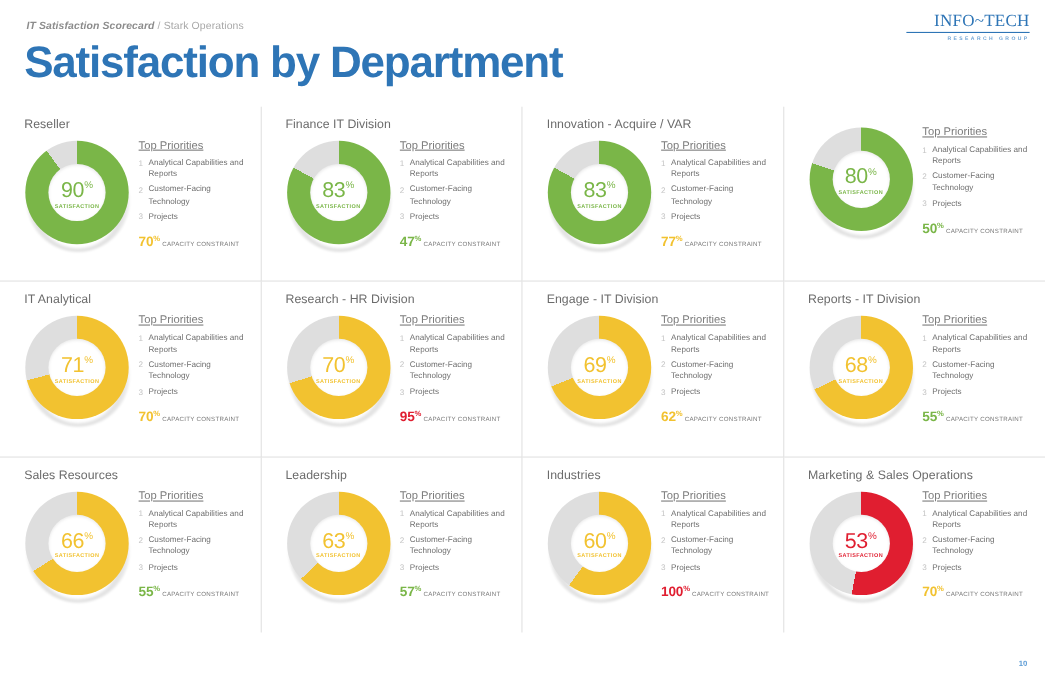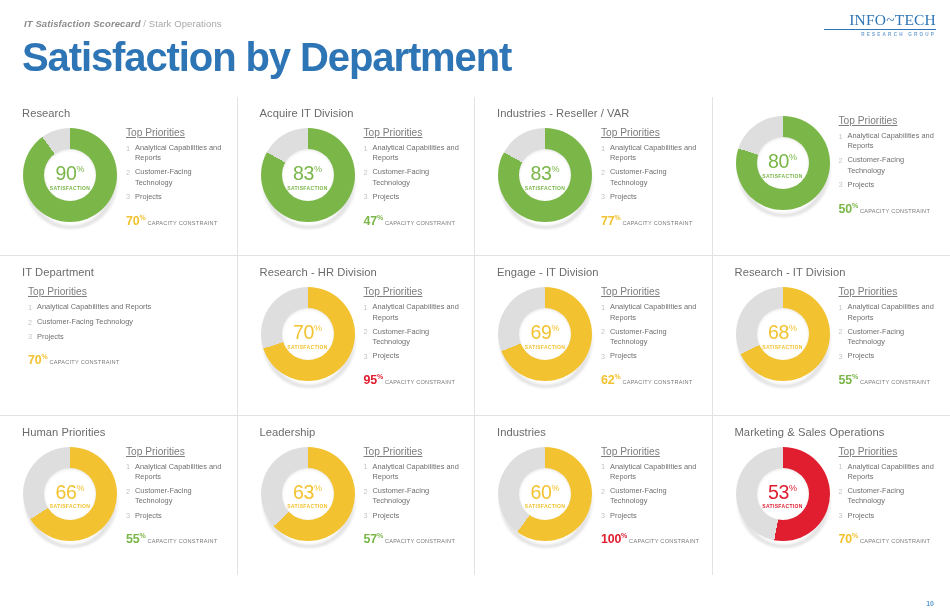--- a/index.html
+++ b/index.html
@@ -229,21 +229,21 @@
   <h1 class="page-title">Satisfaction by Department</h1>
 
   <div class="logo">
     <div class="logo-main">INFO~TECH</div>
     <div class="logo-rule"></div>
     <div class="logo-sub">RESEARCH GROUP</div>
   </div>
 
   <div id="grid">
   <div class="card">
-    <div class="card-title">Research</div>
+    <div class="card-title">Reseller</div>
     <div class="card-body">
       <div class="donut-wrap">
         <div class="donut-shadow"></div>
         <div class="donut" style="background: conic-gradient(rgb(122, 182, 72) 0deg, rgb(122, 182, 72) 324deg, rgb(222, 222, 222) 324deg, rgb(222, 222, 222) 360deg);"></div>
         <div class="donut-center">
           <div class="donut-pct" style="color: rgb(122, 182, 72);">90<span class="sym">%</span></div>
           <div class="donut-label" style="color: rgb(122, 182, 72);">SATISFACTION</div>
         </div>
       </div>
       <div class="priorities">
@@ -263,21 +263,21 @@
               </div>
             </div>
         <div class="constraint">
           <span class="constraint-val" style="color: rgb(242, 194, 48);">70<span class="sym">%</span></span><span class="constraint-label">CAPACITY CONSTRAINT</span>
         </div>
       </div>
     </div>
   </div>
 
   <div class="card">
-    <div class="card-title">Acquire IT Division</div>
+    <div class="card-title">Finance IT Division</div>
     <div class="card-body">
       <div class="donut-wrap">
         <div class="donut-shadow"></div>
         <div class="donut" style="background: conic-gradient(rgb(122, 182, 72) 0deg, rgb(122, 182, 72) 298.8deg, rgb(222, 222, 222) 298.8deg, rgb(222, 222, 222) 360deg);"></div>
         <div class="donut-center">
           <div class="donut-pct" style="color: rgb(122, 182, 72);">83<span class="sym">%</span></div>
           <div class="donut-label" style="color: rgb(122, 182, 72);">SATISFACTION</div>
         </div>
       </div>
       <div class="priorities">
@@ -297,21 +297,21 @@
               </div>
             </div>
         <div class="constraint">
           <span class="constraint-val" style="color: rgb(122, 182, 72);">47<span class="sym">%</span></span><span class="constraint-label">CAPACITY CONSTRAINT</span>
         </div>
       </div>
     </div>
   </div>
 
   <div class="card">
-    <div class="card-title">Industries - Reseller / VAR</div>
+    <div class="card-title">Innovation - Acquire / VAR</div>
     <div class="card-body">
       <div class="donut-wrap">
         <div class="donut-shadow"></div>
         <div class="donut" style="background: conic-gradient(rgb(122, 182, 72) 0deg, rgb(122, 182, 72) 298.8deg, rgb(222, 222, 222) 298.8deg, rgb(222, 222, 222) 360deg);"></div>
         <div class="donut-center">
           <div class="donut-pct" style="color: rgb(122, 182, 72);">83<span class="sym">%</span></div>
           <div class="donut-label" style="color: rgb(122, 182, 72);">SATISFACTION</div>
         </div>
       </div>
       <div class="priorities">
@@ -364,22 +364,30 @@
               </div>
             </div>
         <div class="constraint">
           <span class="constraint-val" style="color: rgb(122, 182, 72);">50<span class="sym">%</span></span><span class="constraint-label">CAPACITY CONSTRAINT</span>
         </div>
       </div>
     </div>
   </div>
 
   <div class="card">
-    <div class="card-title">IT Department</div>
-    <div class="card-body">
+    <div class="card-title">IT Analytical</div>
+    <div class="card-body">
+      <div class="donut-wrap">
+        <div class="donut-shadow"></div>
+        <div class="donut" style="background: conic-gradient(rgb(242, 194, 48) 0deg, rgb(242, 194, 48) 255.6deg, rgb(222, 222, 222) 255.6deg, rgb(222, 222, 222) 360deg);"></div>
+        <div class="donut-center">
+          <div class="donut-pct" style="color: rgb(242, 194, 48);">71<span class="sym">%</span></div>
+          <div class="donut-label" style="color: rgb(242, 194, 48);">SATISFACTION</div>
+        </div>
+      </div>
       <div class="priorities">
         <div class="priorities-title">Top Priorities</div>
         <div>
               <div class="priority-row">
                 <span class="priority-num">1</span>
                 <span class="priority-text">Analytical Capabilities and Reports</span>
               </div>
               <div class="priority-row">
                 <span class="priority-num">2</span>
                 <span class="priority-text">Customer-Facing Technology</span>
@@ -458,21 +466,21 @@
               </div>
             </div>
         <div class="constraint">
           <span class="constraint-val" style="color: rgb(242, 194, 48);">62<span class="sym">%</span></span><span class="constraint-label">CAPACITY CONSTRAINT</span>
         </div>
       </div>
     </div>
   </div>
 
   <div class="card">
-    <div class="card-title">Research - IT Division</div>
+    <div class="card-title">Reports - IT Division</div>
     <div class="card-body">
       <div class="donut-wrap">
         <div class="donut-shadow"></div>
         <div class="donut" style="background: conic-gradient(rgb(242, 194, 48) 0deg, rgb(242, 194, 48) 244.8deg, rgb(222, 222, 222) 244.8deg, rgb(222, 222, 222) 360deg);"></div>
         <div class="donut-center">
           <div class="donut-pct" style="color: rgb(242, 194, 48);">68<span class="sym">%</span></div>
           <div class="donut-label" style="color: rgb(242, 194, 48);">SATISFACTION</div>
         </div>
       </div>
       <div class="priorities">
@@ -492,21 +500,21 @@
               </div>
             </div>
         <div class="constraint">
           <span class="constraint-val" style="color: rgb(122, 182, 72);">55<span class="sym">%</span></span><span class="constraint-label">CAPACITY CONSTRAINT</span>
         </div>
       </div>
     </div>
   </div>
 
   <div class="card">
-    <div class="card-title">Human Priorities</div>
+    <div class="card-title">Sales Resources</div>
     <div class="card-body">
       <div class="donut-wrap">
         <div class="donut-shadow"></div>
         <div class="donut" style="background: conic-gradient(rgb(242, 194, 48) 0deg, rgb(242, 194, 48) 237.6deg, rgb(222, 222, 222) 237.6deg, rgb(222, 222, 222) 360deg);"></div>
         <div class="donut-center">
           <div class="donut-pct" style="color: rgb(242, 194, 48);">66<span class="sym">%</span></div>
           <div class="donut-label" style="color: rgb(242, 194, 48);">SATISFACTION</div>
         </div>
       </div>
       <div class="priorities">

